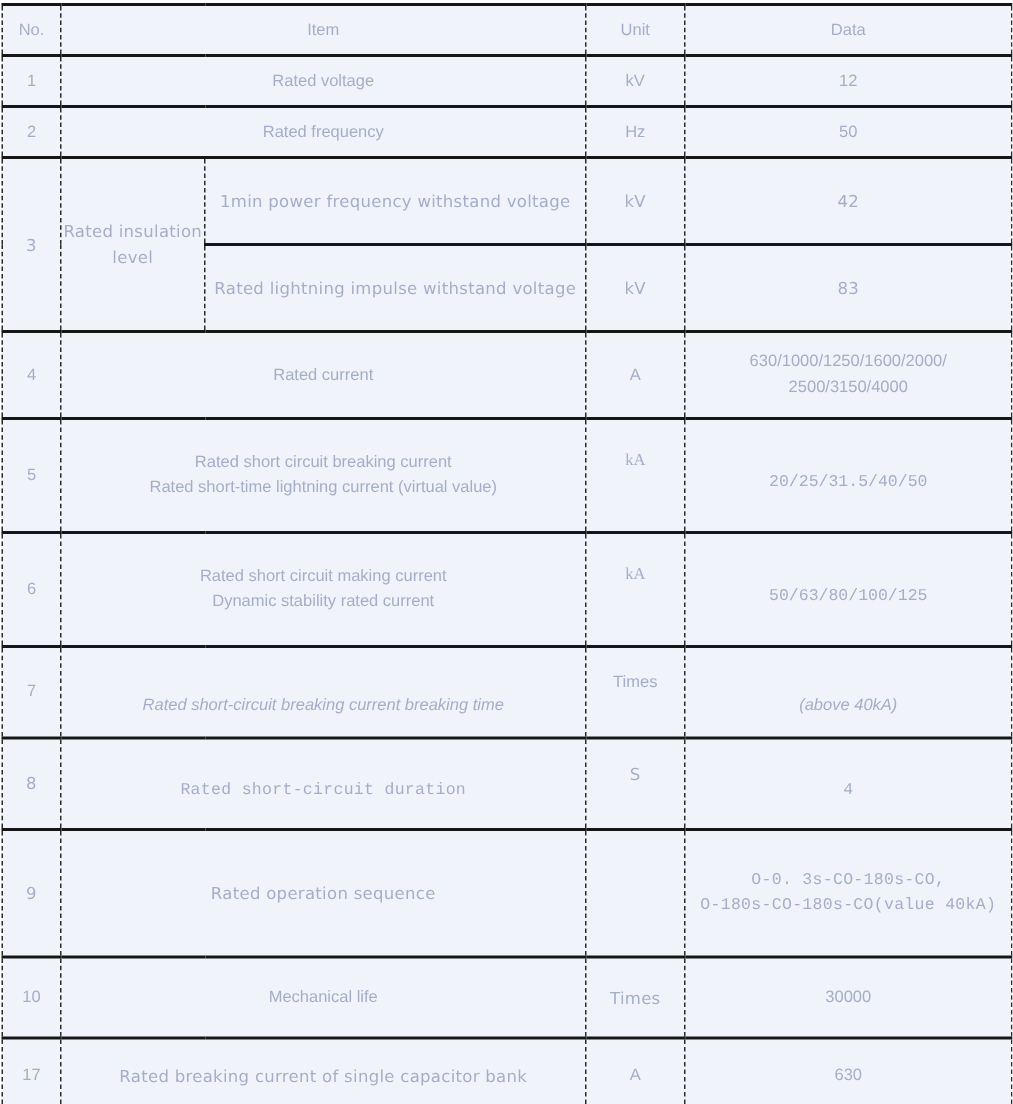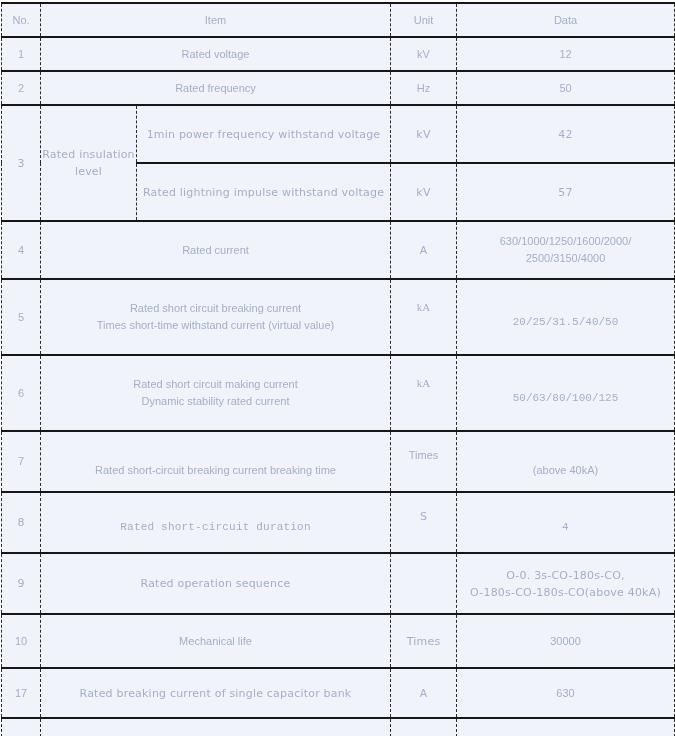--- a/index.html
+++ b/index.html
@@ -38,21 +38,21 @@
     color:var(--text);
     font-size:11px;
     line-height:17px;
     padding:2px 5px;
     overflow:hidden;
   }
   .geo{font-family:"DejaVu Sans",sans-serif;letter-spacing:0.2px;}
   .su6 >*{transform:translateY(-6px);}
   .su10>*{transform:translateY(-10px);font-family:Liberation Serif, serif;}
   .sd5 >*{transform:translateY(5px);font-family:Liberation Mono, monospace;}
-  .sd9 >*{transform:translateY(9px);}
+  .sd9 >*{transform:translateY(9px);font-style:italic;}
   td>div{margin:0;}
   
   tr.hh  td{height:28px;}
   tr.h28 td{height:28px;}
   tr.h52 td{height:52px;}
   tr.h70 td{height:70px;}
   tr.h55 td{height:55px;}
   tr.h48 td{height:48px;margin-top:32px;}
   tr.h44 td{height:44px;}
 </style>
@@ -93,38 +93,38 @@
   <tr class="h52">
     <td class="geo" rowspan="2">3</td>
     <td class="geo" rowspan="2" style="padding:2px 1px;">Rated insulation level</td>
     <td class="geo">1min power frequency withstand voltage</td>
     <td class="geo">kV</td>
     <td class="geo">42</td>
   </tr>
   <tr class="h52">
     <td class="geo">Rated lightning impulse withstand voltage</td>
     <td class="geo">kV</td>
-    <td class="geo">57</td>
+    <td class="geo">83</td>
   </tr>
 
   <tr class="h52">
     <td>4</td>
     <td colspan="2">Rated current</td>
     <td>A</td>
     <td>
       <div>630/1000/1250/1600/2000/</div>
       <div>2500/3150/4000</div>
     </td>
   </tr>
 
   <tr class="h70">
     <td>5</td>
     <td colspan="2">
       <div>Rated short circuit breaking current</div>
-      <div>Times short-time withstand current (virtual value)</div>
+      <div>Rated short-time lightning current (virtual value)</div>
     </td>
     <td class="su10">
           <div>kA</div>
         </td>
     <td class="sd5">
           <div>20/25/31.5/40/50</div>
         </td>
   </tr>
 
   <tr class="h70">
@@ -164,23 +164,23 @@
         </td>
     <td class="sd5 geo">
           <div>4</div>
         </td>
   </tr>
 
   <tr class="h55">
     <td class="geo">9</td>
     <td class="geo" colspan="2">Rated operation sequence</td>
     <td class="geo"></td>
-    <td class="geo" style="padding:2px 1px;">
+    <td class="geo" style="padding:14px 1px;font-family:Liberation Mono, monospace;">
       <div>O-0. 3s-CO-180s-CO,</div>
-      <div>O-180s-CO-180s-CO(above 40kA)</div>
+      <div>O-180s-CO-180s-CO(value 40kA)</div>
     </td>
   </tr>
 
   <tr class="h48">
     <td>10</td>
     <td colspan="2">Mechanical life</td>
     <td class="geo">Times</td>
     <td>30000</td>
   </tr>
 

